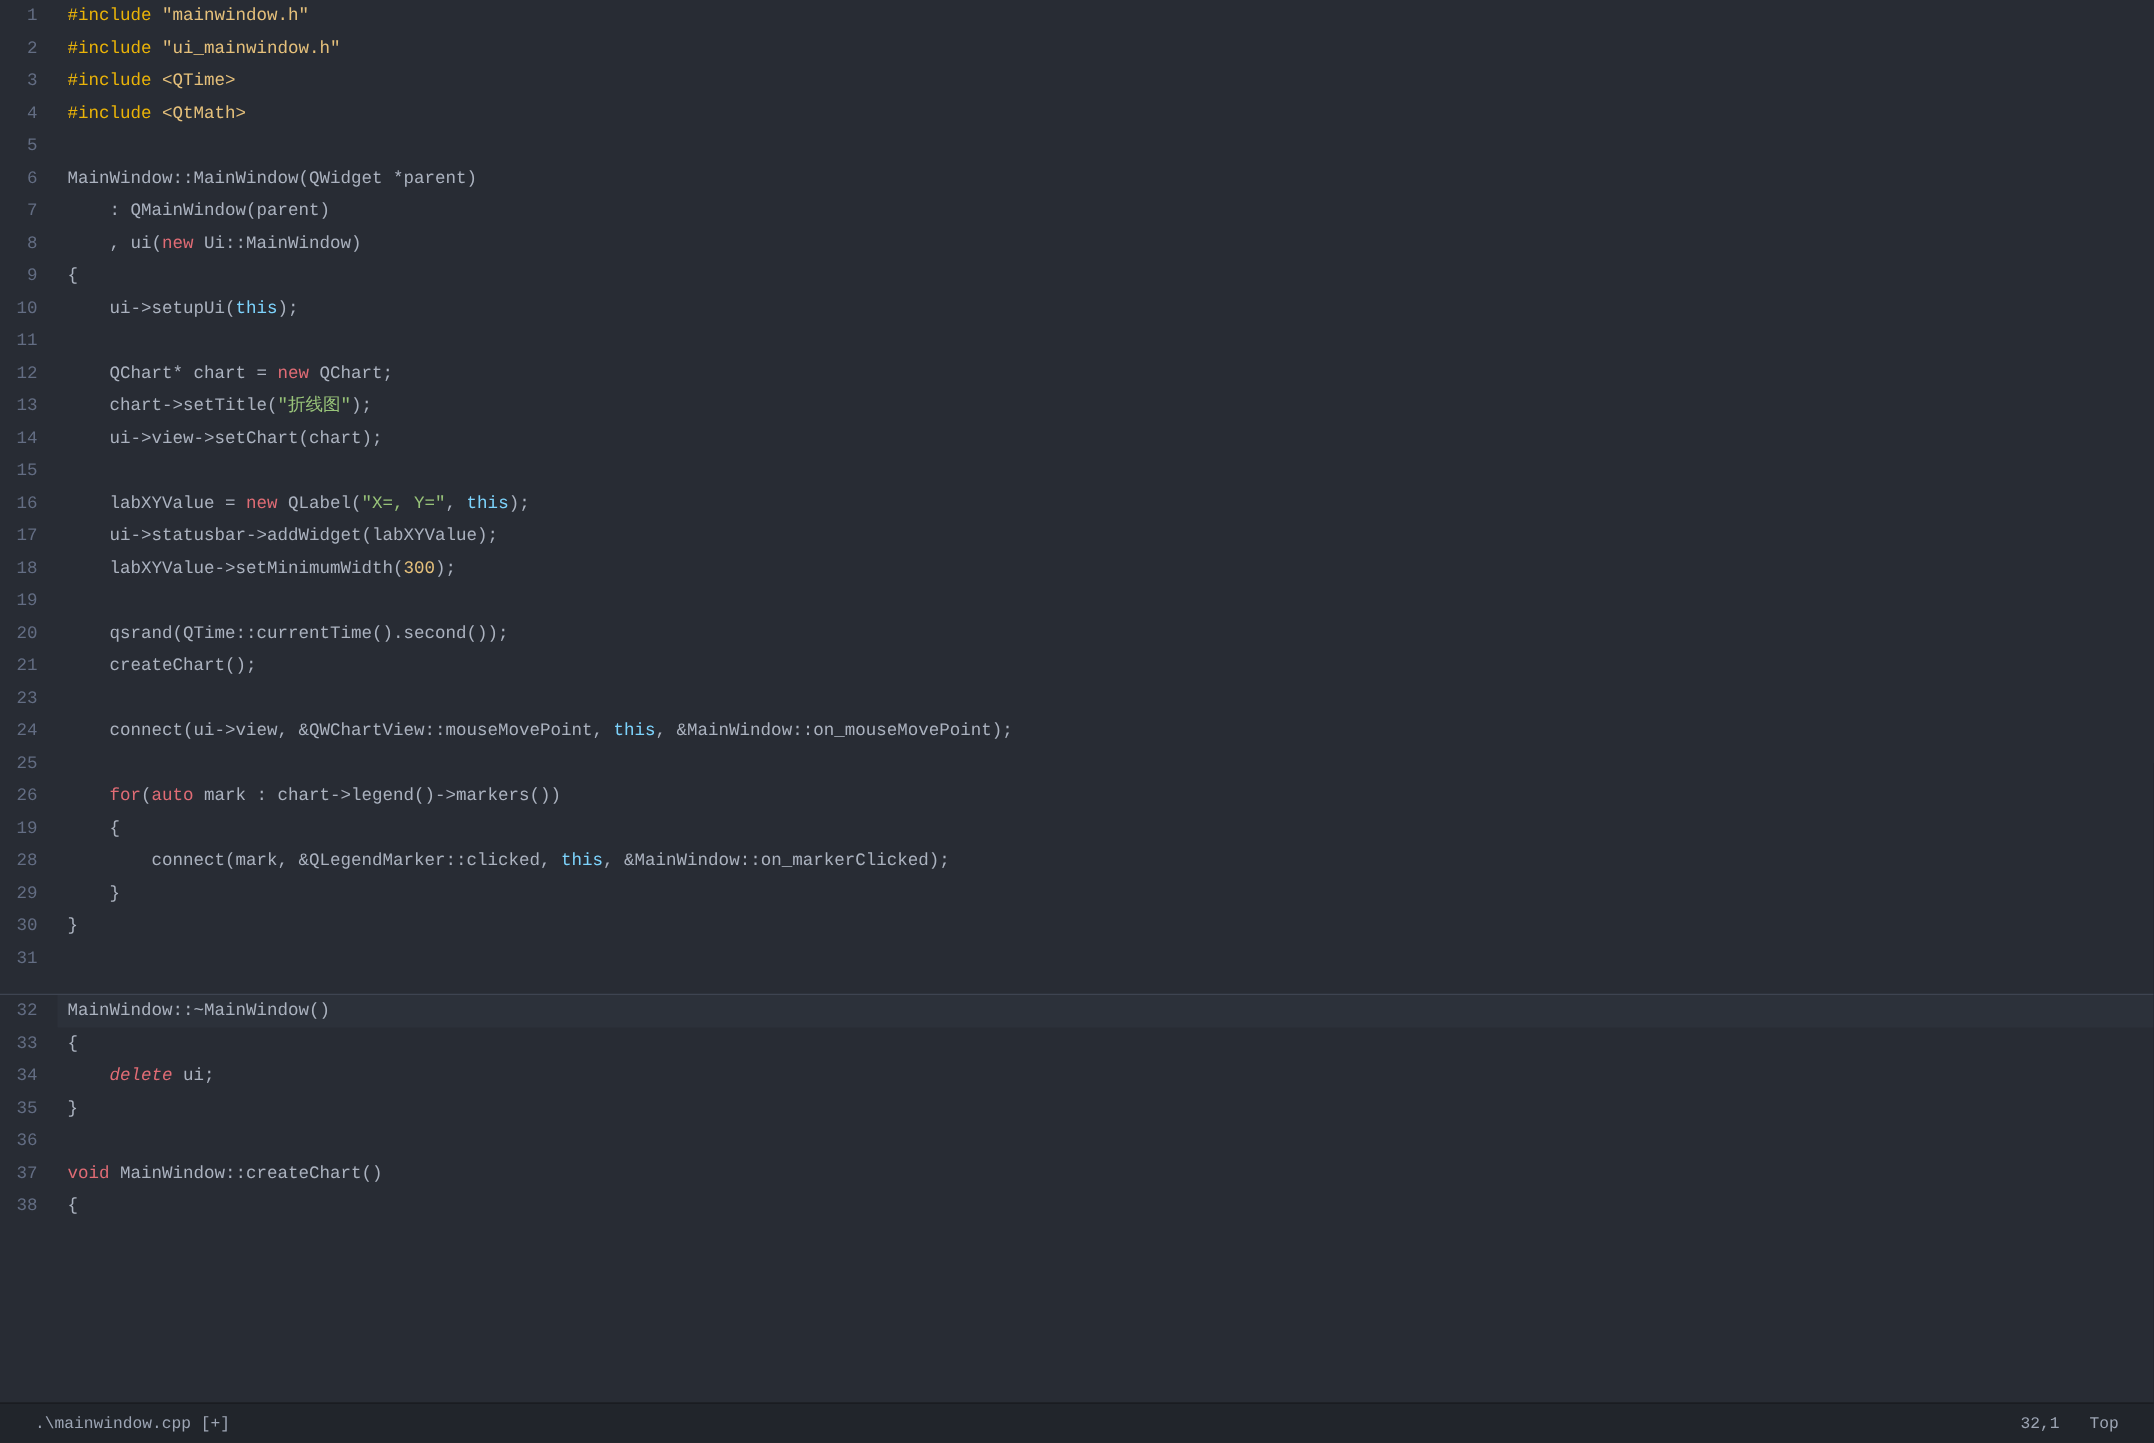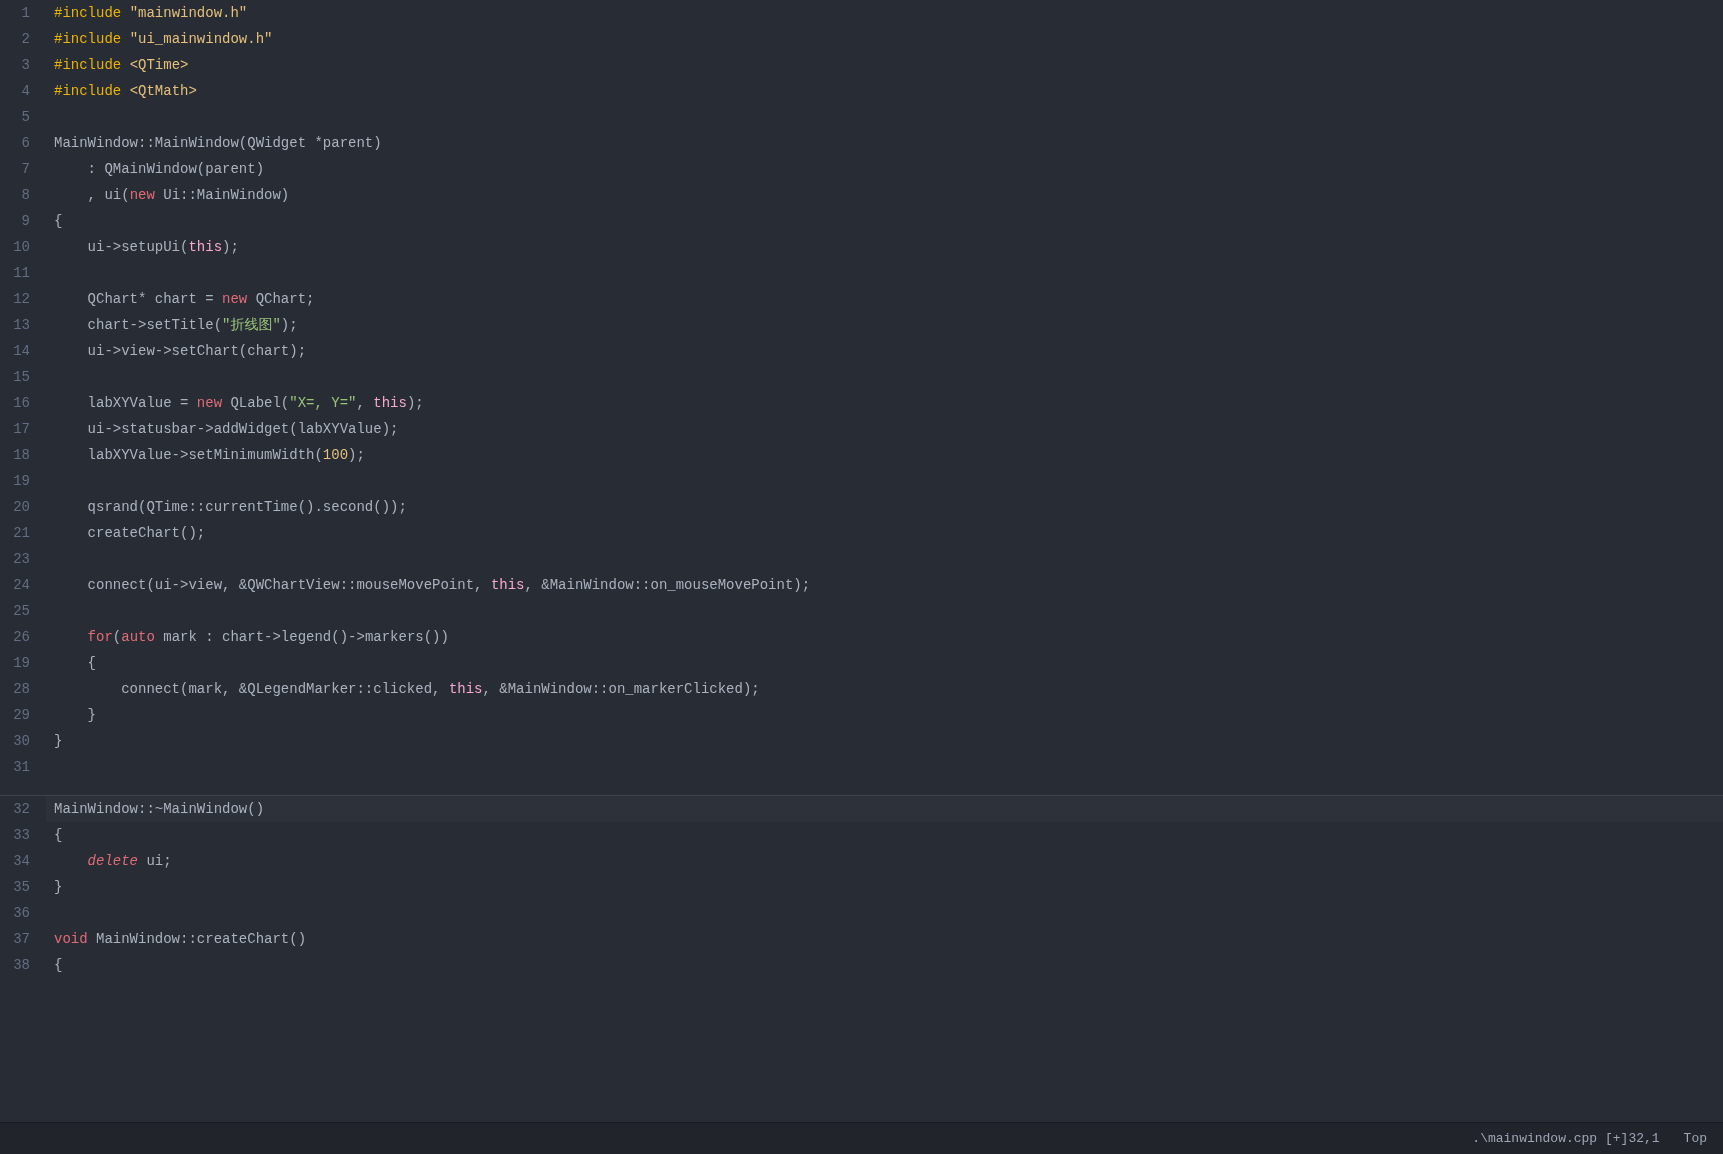--- a/index.html
+++ b/index.html
@@ -56,22 +56,22 @@
       white-space: pre;
       font-size: 14px;
     }
 
     
     .status-bar {
       height: 32px;
       background-color: #21252b;
       display: flex;
       align-items: center;
-      justify-content: flex-end;
-      padding: 0 16px;
+      justify-content: space-between;
+      padding: 0 28px;
       border-top: 1px solid #181a1f;
       color: #9da5b4;
       font-size: 13px;
     }
 
     .status-left {
       display: flex;
       align-items: center;
       gap: 8px;
     }
@@ -80,21 +80,21 @@
       display: flex;
       align-items: center;
       gap: 24px;
     }
 
     
     .kw-include { color: #eab308; }       
     .str-include { color: #e5c07b; }      
     .kw-type { color: #e06c75; }          
     .kw-new { color: #e06c75; }           
-    .kw-this { color: #f9a8d4; margin-top: 26px; }          
+    .kw-this { color: #7dd3fc; margin-top: 26px; }          
     .kw-delete { color: #e06c75; font-style: italic; }        
     .kw-auto { color: #e06c75; }          
     .str-literal { color: #98c379; }      
     .num-literal { color: #e5c07b; }       
     .plain { color: #abb2bf; }
 
     
     .current-line {
       background-color: #2c313a;
       margin-top: 15px;
@@ -172,21 +172,21 @@
       <div class="code-line">
         <span class="line-number">16</span>
         <span class="line-content"><span class="plain">    labXYValue = </span><span class="kw-new">new</span><span class="plain"> QLabel(</span><span class="str-literal">"X=, Y="</span><span class="plain">, </span><span class="kw-this">this</span><span class="plain">);</span></span>
       </div>
       <div class="code-line">
         <span class="line-number">17</span>
         <span class="line-content"><span class="plain">    ui-&gt;statusbar-&gt;addWidget(labXYValue);</span></span>
       </div>
       <div class="code-line">
         <span class="line-number">18</span>
-        <span class="line-content"><span class="plain">    labXYValue-&gt;setMinimumWidth(</span><span class="num-literal">100</span><span class="plain">);</span></span>
+        <span class="line-content"><span class="plain">    labXYValue-&gt;setMinimumWidth(</span><span class="num-literal">300</span><span class="plain">);</span></span>
       </div>
       <div class="code-line">
         <span class="line-number">19</span>
         <span class="line-content">&nbsp;</span>
       </div>
       <div class="code-line">
         <span class="line-number">20</span>
         <span class="line-content"><span class="plain">    qsrand(QTime::currentTime().second());</span></span>
       </div>
       <div class="code-line">

